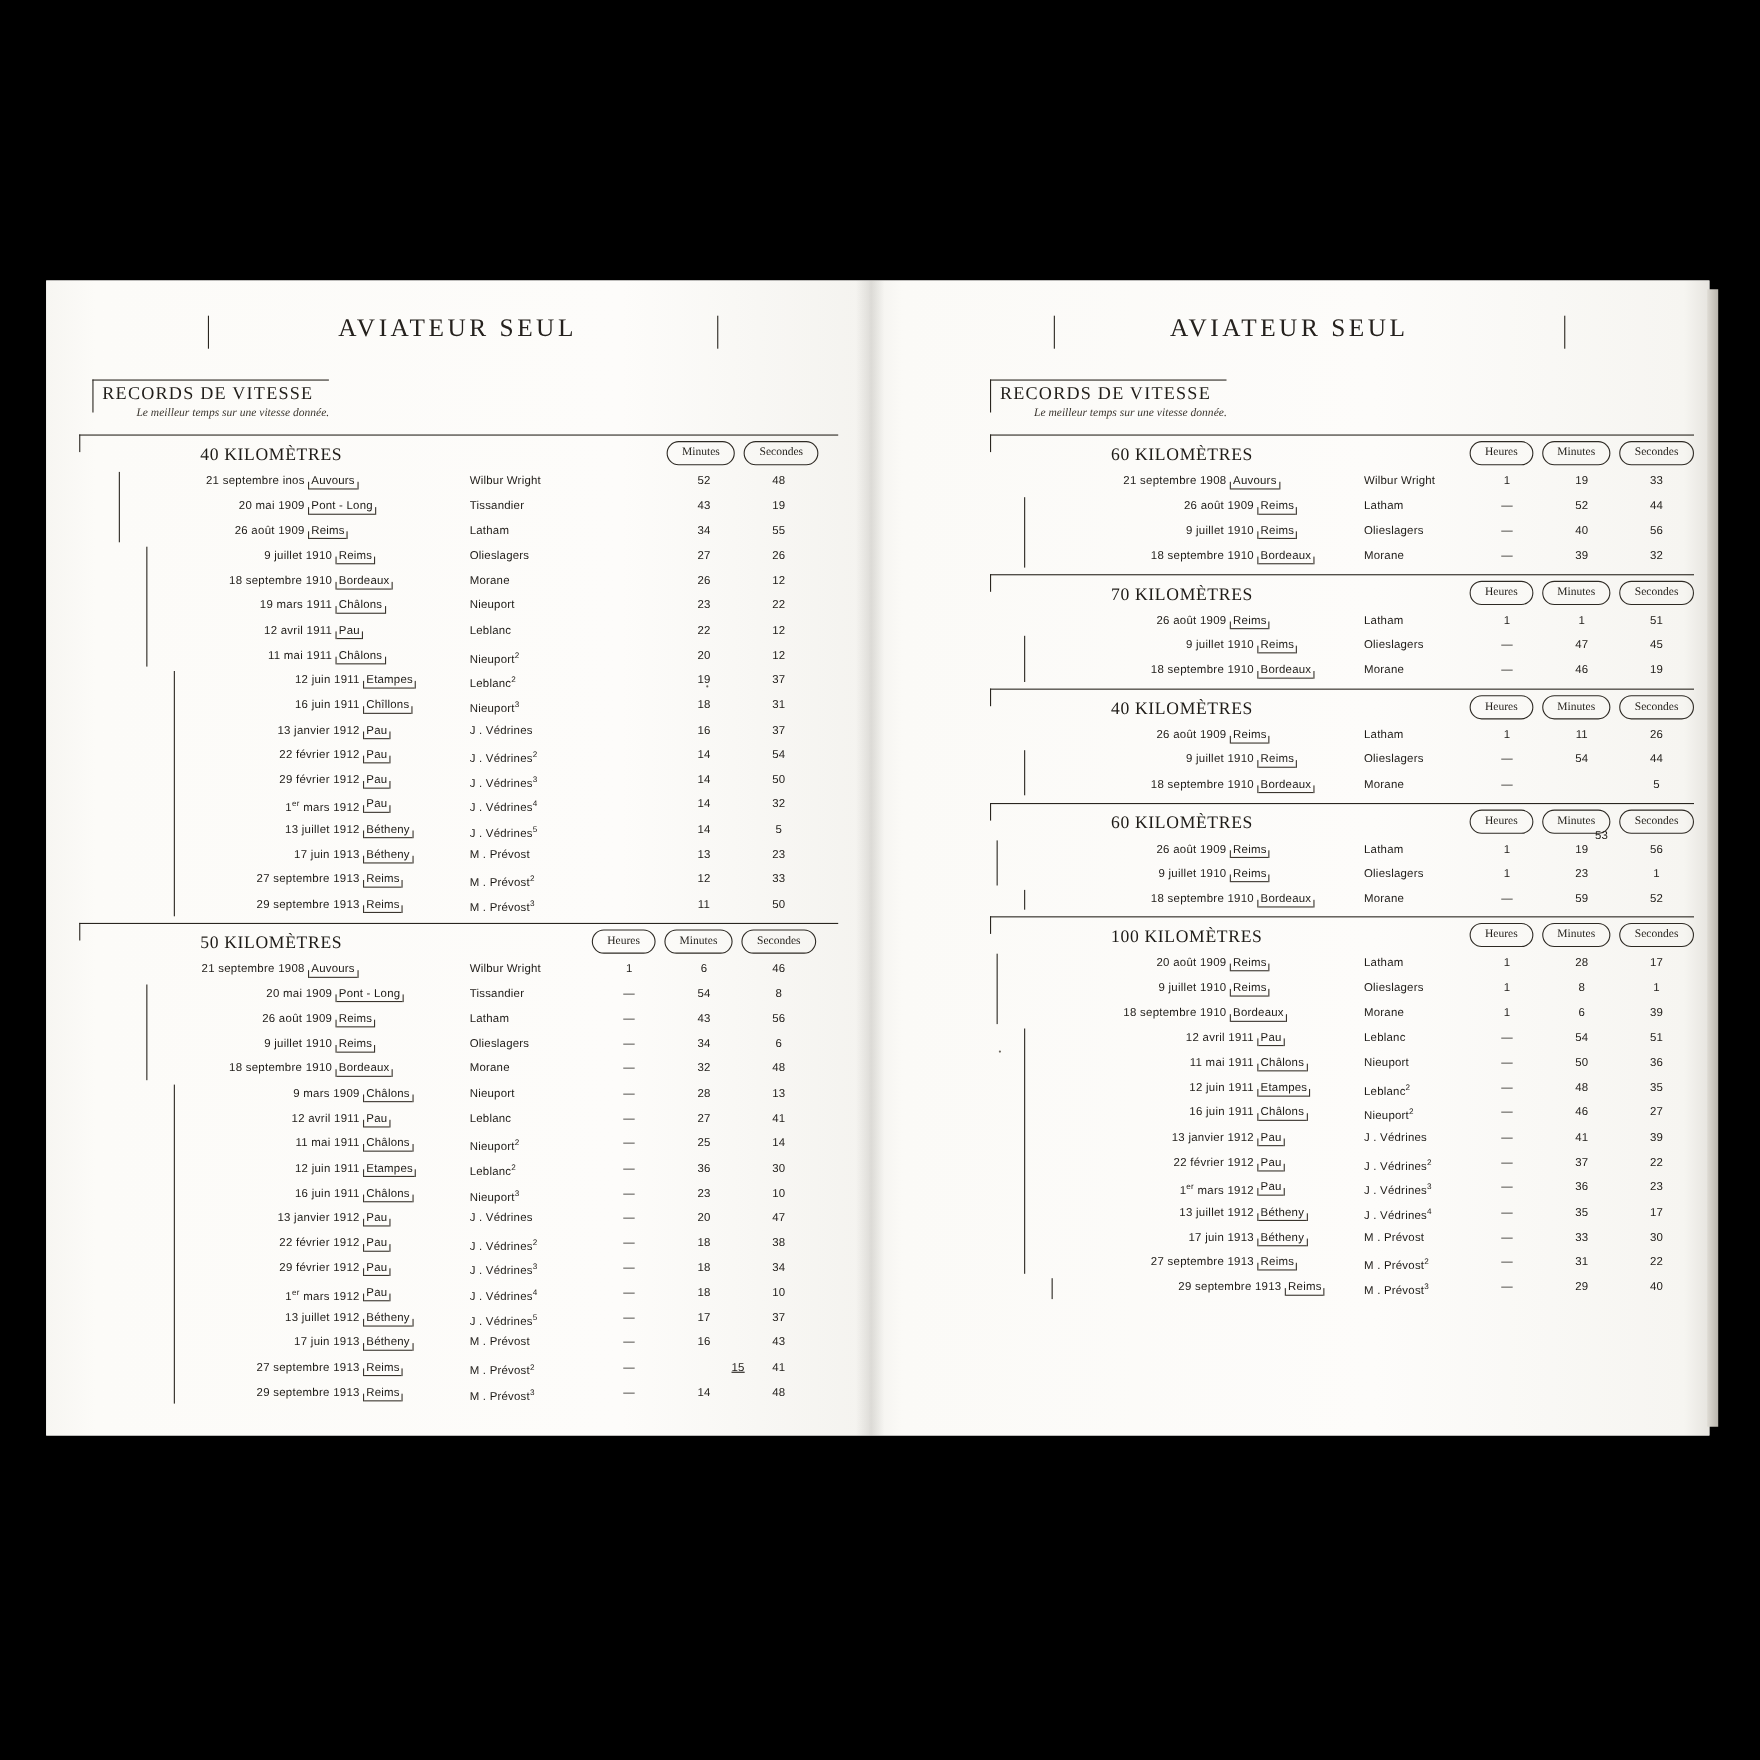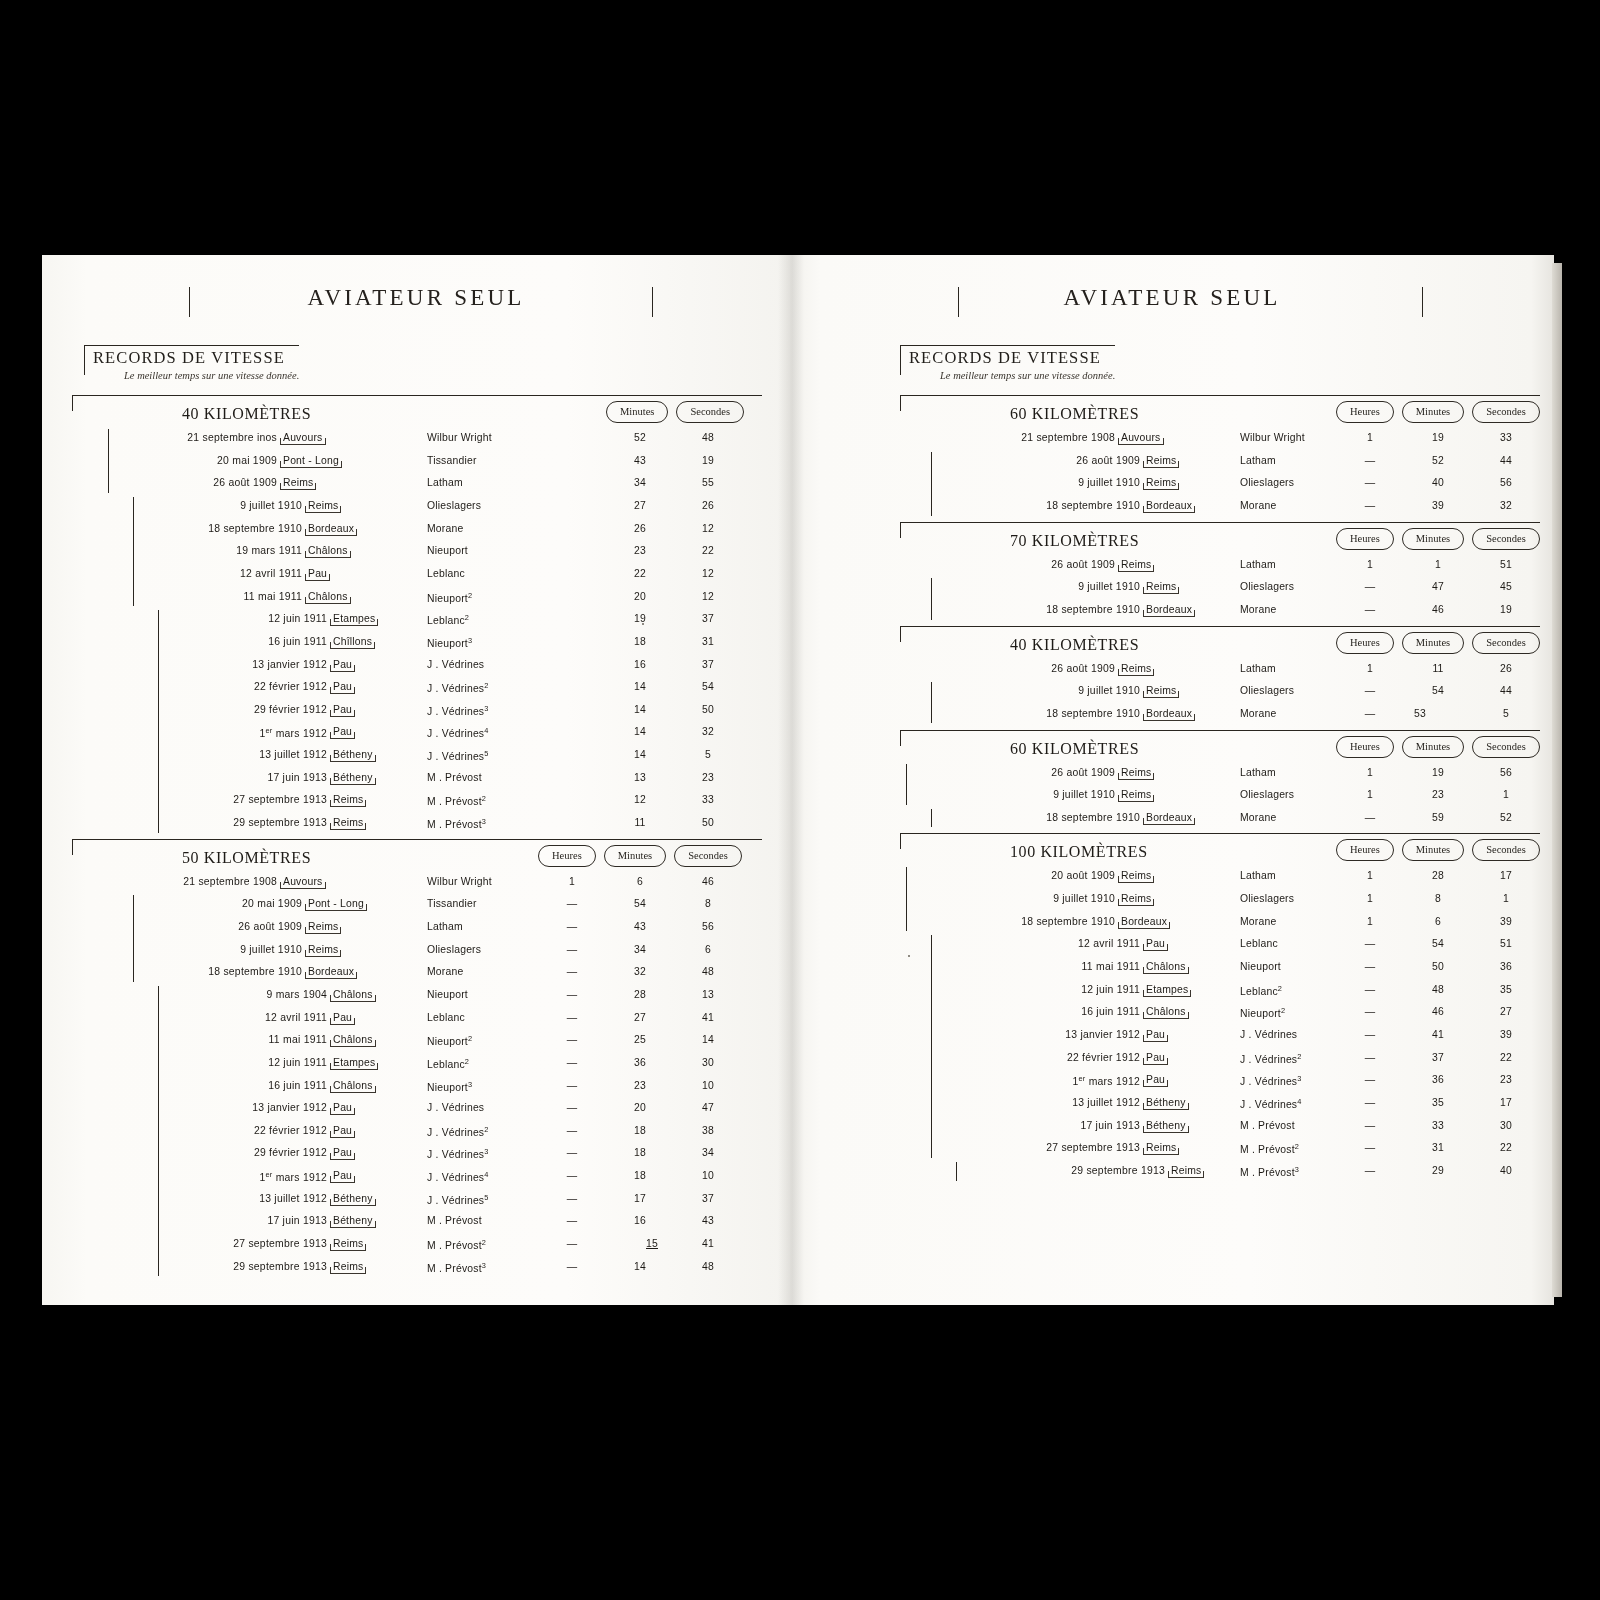--- a/index.html
+++ b/index.html
@@ -418,21 +418,21 @@
             </div>
             <div class="row" style="top: 127.6px; left: 0px; width: 690px;">
               <div class="c-date" style="left: 60px; width: 170px;">18  septembre  1910</div>
               <div class="c-place" style="left: 233px;"><span class="tick-l"></span><span class="uline">Bordeaux</span><span class="tick-r"></span></div>
               <div class="c-name" style="left: 355px;">Morane</div>
               <div class="c-num" style="left: 480px;">—</div>
               <div class="c-num" style="left: 548px;">32</div>
               <div class="c-num" style="left: 616px;">48</div>
             </div>
             <div class="row" style="top: 150.25px; left: 0px; width: 690px;">
-              <div class="c-date" style="left: 85px; width: 170px;">9  mars  1904</div>
+              <div class="c-date" style="left: 85px; width: 170px;">9  mars  1909</div>
               <div class="c-place" style="left: 258px;"><span class="tick-l"></span><span class="uline">Châlons</span><span class="tick-r"></span></div>
               <div class="c-name" style="left: 355px;">Nieuport</div>
               <div class="c-num" style="left: 480px;">—</div>
               <div class="c-num" style="left: 548px;">28</div>
               <div class="c-num" style="left: 616px;">13</div>
             </div>
             <div class="row" style="top: 172.9px; left: 0px; width: 690px;">
               <div class="c-date" style="left: 85px; width: 170px;">12  avril  1911</div>
               <div class="c-place" style="left: 258px;"><span class="tick-l"></span><span class="uline">Pau</span><span class="tick-r"></span></div>
               <div class="c-name" style="left: 355px;">Leblanc</div>
@@ -510,21 +510,21 @@
               <div class="c-name" style="left: 355px;">M . Prévost</div>
               <div class="c-num" style="left: 480px;">—</div>
               <div class="c-num" style="left: 548px;">16</div>
               <div class="c-num" style="left: 616px;">43</div>
             </div>
             <div class="row" style="top: 399.4px; left: 0px; width: 690px;">
               <div class="c-date" style="left: 85px; width: 170px;">27  septembre  1913</div>
               <div class="c-place" style="left: 258px;"><span class="tick-l"></span><span class="uline">Reims</span><span class="tick-r"></span></div>
               <div class="c-name" style="left: 355px;">M . Prévost<sup>2</sup></div>
               <div class="c-num" style="left: 480px;">—</div>
-              <div class="c-num" style="left: 560px; text-decoration: underline;">15</div>
+              <div class="c-num" style="left: 579px; text-decoration: underline;">15</div>
               <div class="c-num" style="left: 616px;">41</div>
             </div>
             <div class="row" style="top: 422.05px; left: 0px; width: 690px;">
               <div class="c-date" style="left: 85px; width: 170px;">29  septembre  1913</div>
               <div class="c-place" style="left: 258px;"><span class="tick-l"></span><span class="uline">Reims</span><span class="tick-r"></span></div>
               <div class="c-name" style="left: 355px;">M . Prévost<sup>3</sup></div>
               <div class="c-num" style="left: 480px;">—</div>
               <div class="c-num" style="left: 548px;">14</div>
               <div class="c-num" style="left: 616px;">48</div>
             </div>
@@ -649,21 +649,21 @@
               <div class="c-name" style="left: 340px;">Olieslagers</div>
               <div class="c-num" style="left: 450px;">—</div>
               <div class="c-num" style="left: 518px;">54</div>
               <div class="c-num" style="left: 586px;">44</div>
             </div>
             <div class="row" style="top: 82.3px; left: 0px; width: 640px;">
               <div class="c-date" style="left: 70px; width: 170px;">18  septembre  1910</div>
               <div class="c-place" style="left: 243px;"><span class="tick-l"></span><span class="uline">Bordeaux</span><span class="tick-r"></span></div>
               <div class="c-name" style="left: 340px;">Morane</div>
               <div class="c-num" style="left: 450px;">—</div>
-              <div class="c-num" style="left: 500px;">53</div>
+              <div class="c-num" style="left: 536px; margin-top: 47px;">53</div>
               <div class="c-num" style="left: 586px;">5</div>
             </div>
             <div class="vrule" style="left: 31px; top: 56.65px; height: 41.3px;"></div>
           </div>
           <div class="block" style="left: 110px; top: 474.5px; width: 640px;">
             <div class="block-head-rule" style="width: 640px;"></div>
             <div class="block-head-tick"></div>
             <div class="block-title" style="left: 110px; top: 10px;">60 KILOMÈTRES</div>
             <div class="col-pills" style="left: 436px; top: 6px;">
               <div class="pill">Heures</div>

